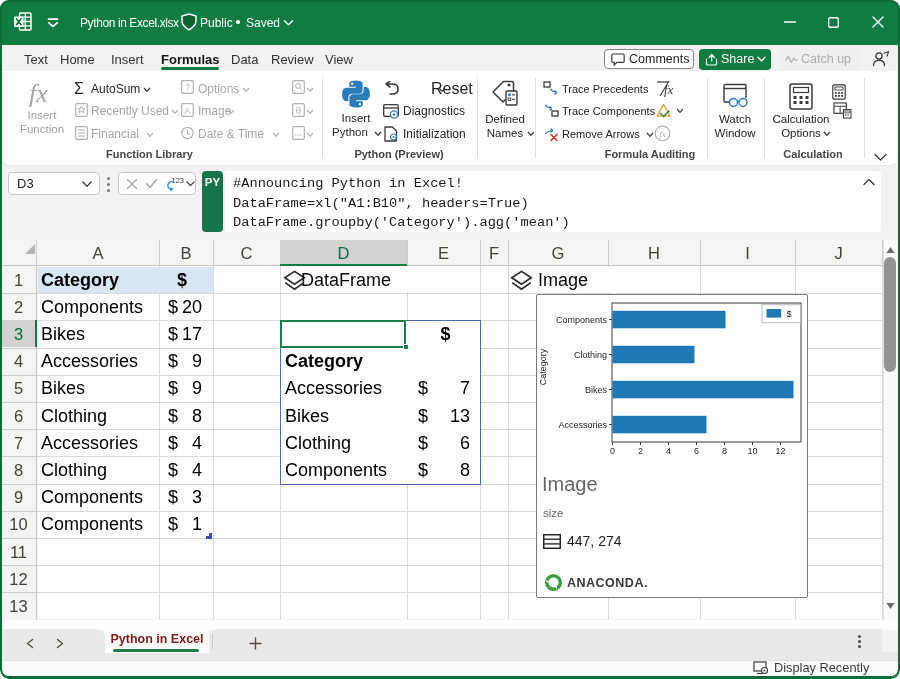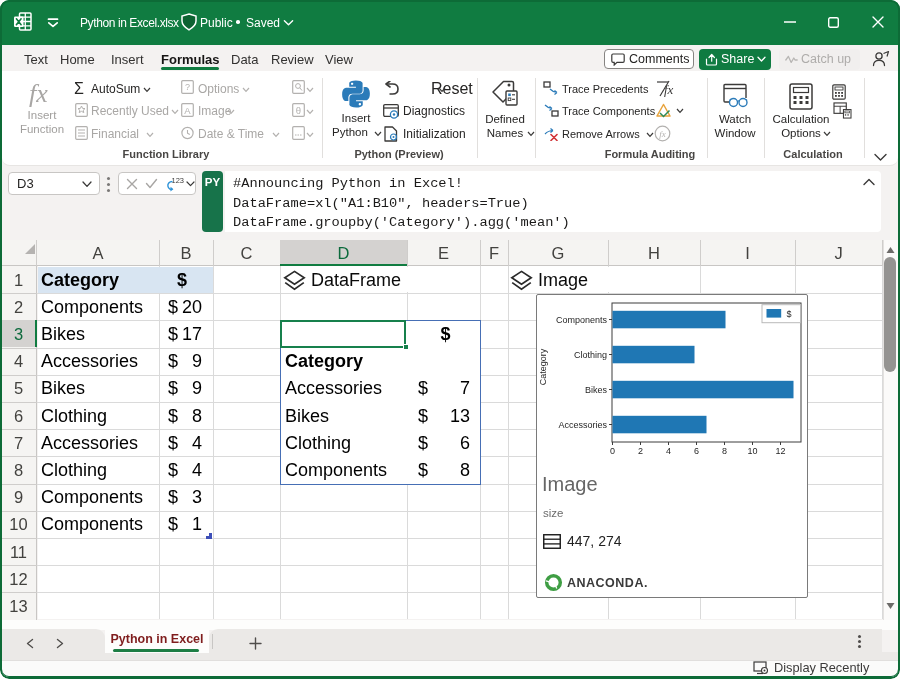--- a/index.html
+++ b/index.html
@@ -86,21 +86,21 @@
 
   <div class="abs" style="left:2px;top:71px;width:896px;height:95px;background:#ffffff;border-radius:0 0 8px 8px;border-bottom:1px solid #e7e5e3;"></div>
 
   <div class="abs" style="left:322px;top:78px;width:1px;height:80px;background:#e1dfdd;"></div>
   <div class="abs" style="left:477px;top:78px;width:1px;height:80px;background:#e1dfdd;"></div>
   <div class="abs" style="left:535px;top:78px;width:1px;height:80px;background:#e1dfdd;"></div>
   <div class="abs" style="left:707px;top:78px;width:1px;height:80px;background:#e1dfdd;"></div>
   <div class="abs" style="left:764px;top:78px;width:1px;height:80px;background:#e1dfdd;"></div>
   <div class="abs" style="left:864px;top:78px;width:1px;height:80px;background:#e1dfdd;"></div>
 
-  <div class="abs" style="left:106px;top:148px;width:120px;text-align:center;font-size:11px;color:#484644;font-weight:bold;">Function Library</div>
+  <div class="abs" style="left:106px;top:148px;width:120px;text-align:left;font-size:11px;color:#484644;font-weight:bold;">Function Library</div>
   <div class="abs" style="left:339px;top:148px;width:120px;text-align:center;font-size:11px;color:#484644;font-weight:bold;">Python (Preview)</div>
   <div class="abs" style="left:590px;top:148px;width:120px;text-align:center;font-size:11px;color:#484644;font-weight:bold;">Formula Auditing</div>
   <div class="abs" style="left:753px;top:148px;width:120px;text-align:center;font-size:11px;color:#484644;font-weight:bold;">Calculation</div>
   <svg class="abs" style="left:873px;top:153px;" width="15" height="9" viewBox="0 0 15 9">
       <path d="M2 1.5 L7.5 7 L13 1.5" stroke="#3b3a39" stroke-width="1.4" fill="none" stroke-linecap="round" stroke-linejoin="round"></path>
     </svg>
 
   <div class="abs" style="left:29px;top:79px;width:32px;height:26px;font-family:'Liberation Serif',serif;font-style:italic;font-size:26px;color:#a8a6a4;">fx</div>
   <div class="abs" style="left:10px;top:108px;width:64px;text-align:center;font-size:11.5px;color:#a19f9d;line-height:14px;">Insert<br>Function</div>
 
@@ -453,21 +453,21 @@
   <div class="abs" style="left:162px;top:513px;width:40px;height:22px;line-height:22px;font-size:18px;color:#000;text-align:right;">1</div>
   <div class="abs" style="left:209px;top:533px;width:3px;height:6px;background:#3d4fb8;"></div>
     <div class="abs" style="left:206px;top:536px;width:6px;height:3px;background:#3d4fb8;"></div>
   <div class="abs" style="left:401px;top:267px;width:14px;height:25px;background:#fff;"></div>
   <div class="abs" style="left:600px;top:267px;width:16px;height:25px;background:#fff;"></div>
 
   <svg class="abs" style="left:283px;top:270px;" width="23" height="21" viewBox="0 0 23 21">
     <path d="M11.5 1.4 L21.2 7.8 L11.5 14.2 L1.8 7.8 Z" fill="none" stroke="#2a2a2a" stroke-width="1.7"></path>
     <path d="M2.2 12.6 L11.5 19.2 L20.8 12.6" fill="none" stroke="#2a2a2a" stroke-width="1.7"></path>
   </svg>
-  <div class="abs" style="left:311px;top:269px;height:22px;line-height:22px;font-size:18px;color:#0a0a0a;">DataFrame</div>
+  <div class="abs" style="left:301px;top:269px;height:22px;line-height:22px;font-size:18px;color:#0a0a0a;">DataFrame</div>
   <div class="abs" style="left:280px;top:320px;width:201px;height:165px;background:#fff;border:1.5px solid #466fb5;"></div>
   <div class="abs" style="left:280px;top:320px;width:126px;height:28px;background:#fff;border:2px solid #17804c;"></div>
   <div class="abs" style="left:403px;top:344px;width:6px;height:6px;background:#17804c;border:1px solid #fff;"></div>
   <div class="abs" style="left:409px;top:324px;width:73px;text-align:center;font-size:18px;font-weight:bold;color:#000;">$</div>
   <div class="abs" style="left:285px;top:350px;height:22px;line-height:22px;font-size:18px;font-weight:bold;color:#000;">Category</div>
   <div class="abs" style="left:285px;top:377px;height:22px;line-height:22px;font-size:18px;color:#000;">Accessories</div>
   <div class="abs" style="left:285px;top:405px;height:22px;line-height:22px;font-size:18px;color:#000;">Bikes</div>
   <div class="abs" style="left:285px;top:432px;height:22px;line-height:22px;font-size:18px;color:#000;">Clothing</div>
   <div class="abs" style="left:285px;top:459px;height:22px;line-height:22px;font-size:18px;color:#000;">Components</div>
   <div class="abs" style="left:418px;top:377px;height:22px;line-height:22px;font-size:18px;color:#000;">$</div>

